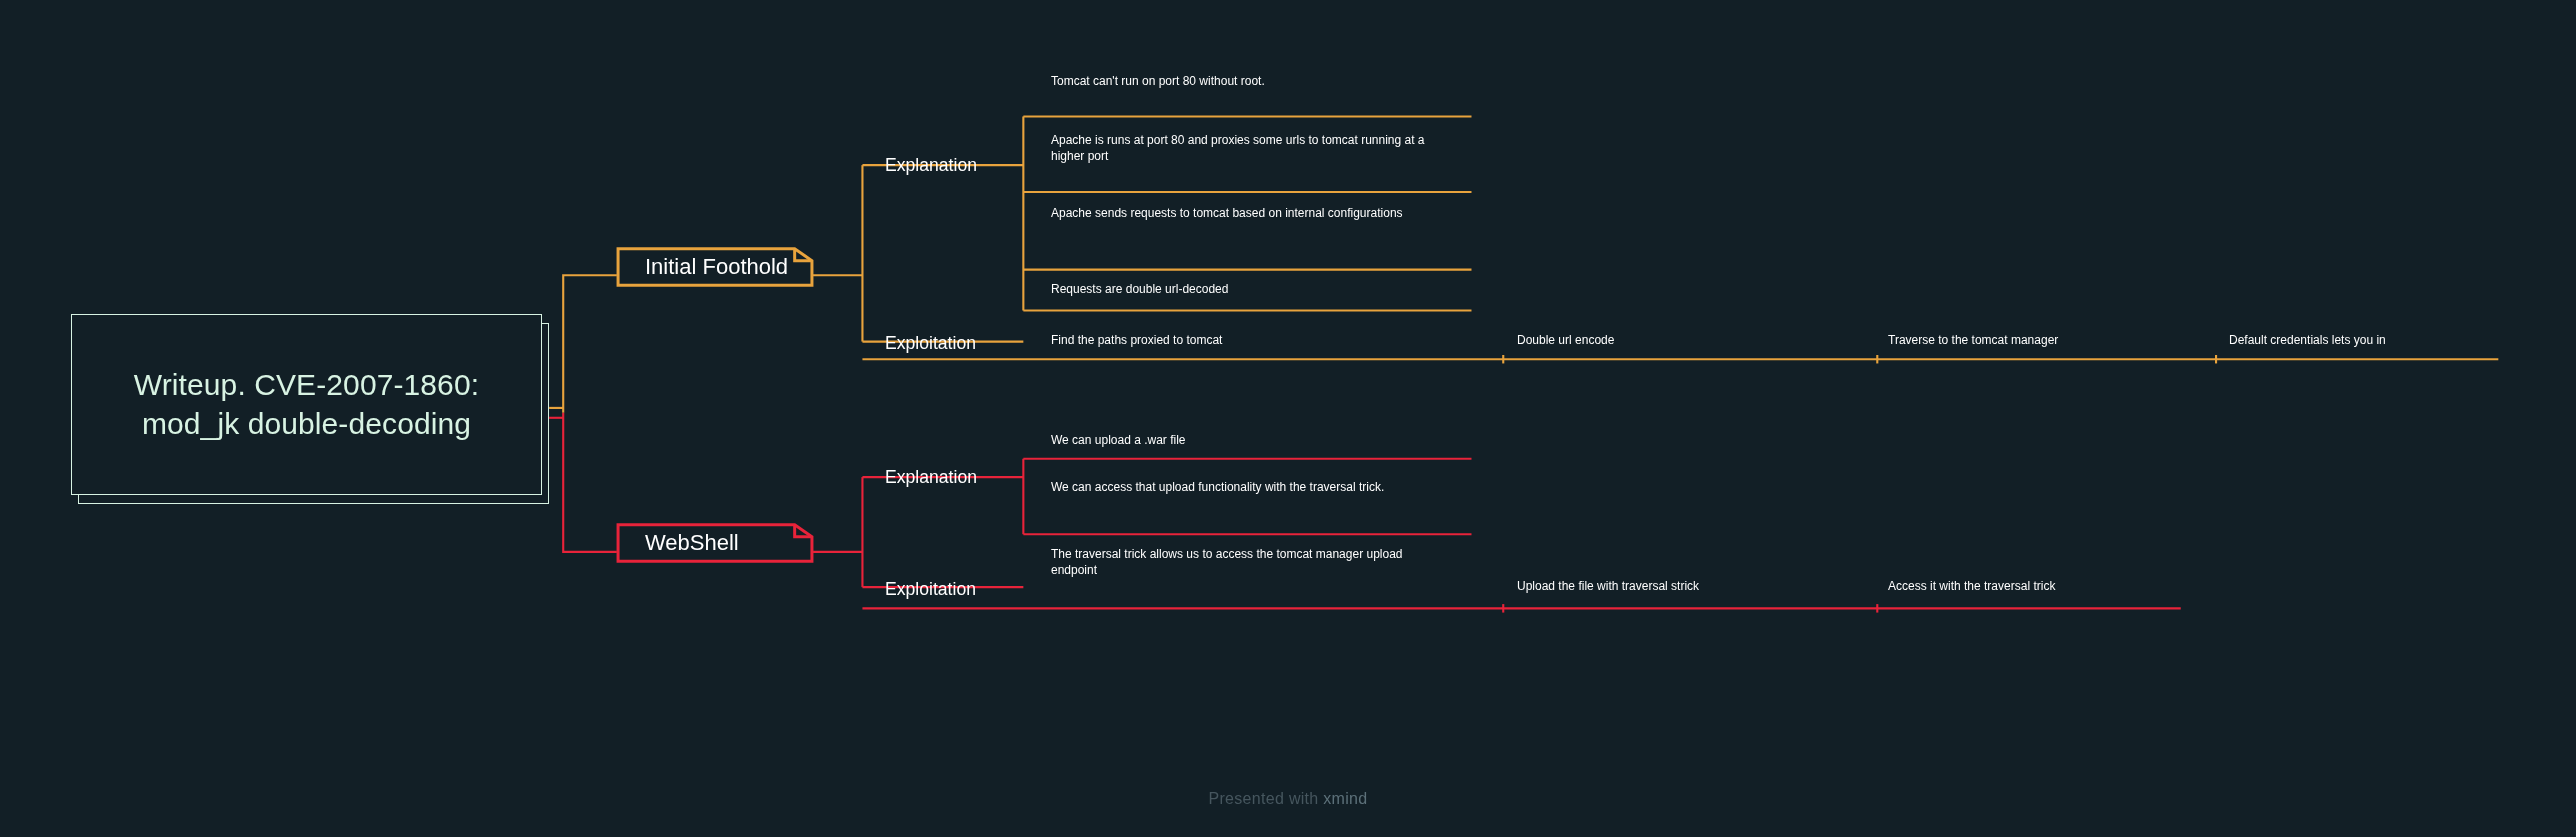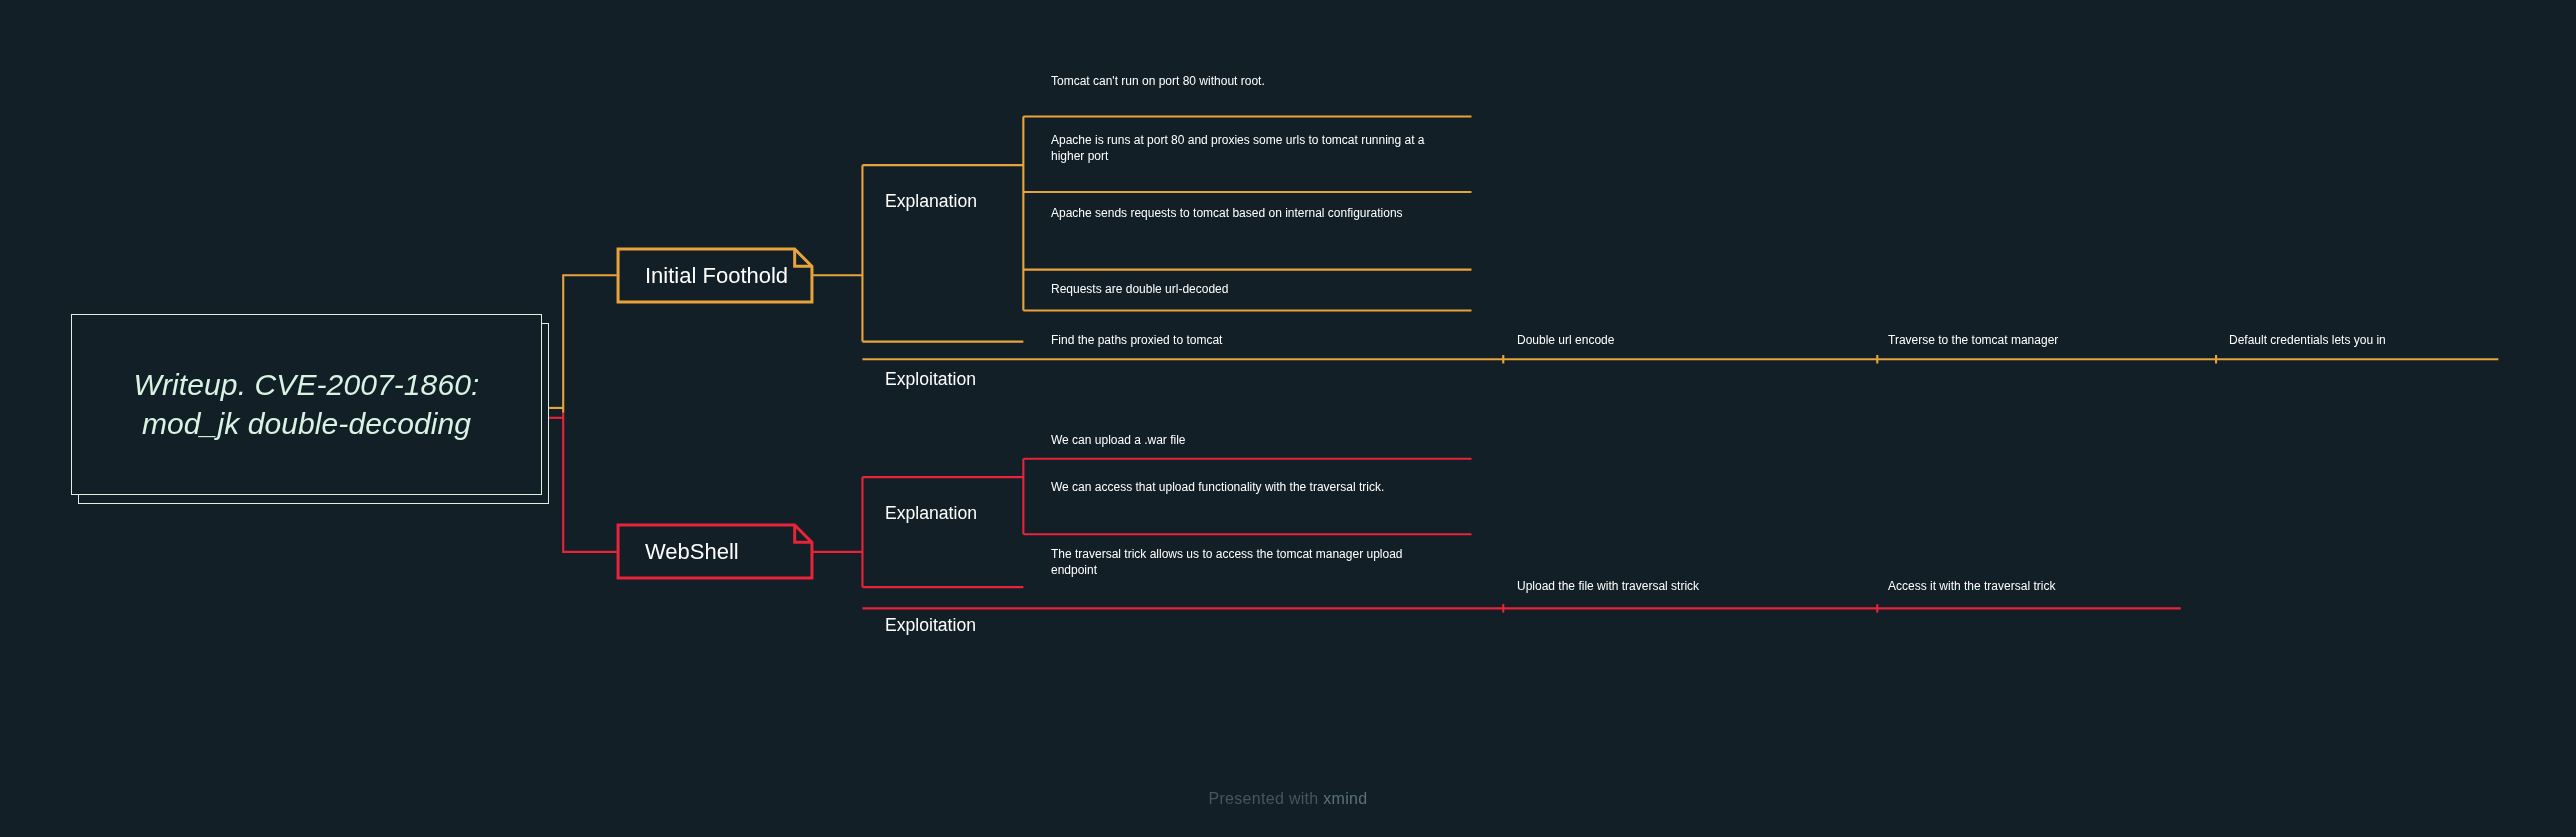--- a/index.html
+++ b/index.html
@@ -18,21 +18,21 @@
     position:absolute;
     left:0; top:0;
     width:2576px; height:837px;
     pointer-events:none;
   }
 
   
   .root-wrap{
     position:absolute;
     left:71px; top:314px;
-    width:480px; height:191px;font-style:italic;
+    width:480px; height:191px;
   }
   .root-shadow{
     position:absolute;
     left:7px; top:8.5px;
     width:471px; height:181px;
     border:1.4px solid #d8f3e3;
     box-sizing:border-box;
   }
   .root-card{
     position:absolute;
@@ -50,21 +50,21 @@
     font-size:30px;
     line-height:1.28;
     text-align:center;
     letter-spacing:0.1px;
     padding:0 18.3px;
   }
 
   
   .branch-node{
     position:absolute;
-    height:55px;
+    height:38px;
     box-sizing:border-box;
     display:flex;
     align-items:center;
   }
   .branch-node .fold{
     position:absolute;
     left:0; top:0;
     width:100%; height:100%;
     overflow:visible;
   }
@@ -76,21 +76,20 @@
     z-index:2;
     white-space:nowrap;
   }
 
   
   .sub-label{
     position:absolute;
     font-size:17.6px;
     color:#ffffff;
     white-space:nowrap;
-    margin-top:36px;
   }
 
   
   .leaf{
     position:absolute;
     font-size:12px;
     line-height:1.28;
     color:#ffffff;
   }
   .leaf.two-line{ line-height:1.3; }

